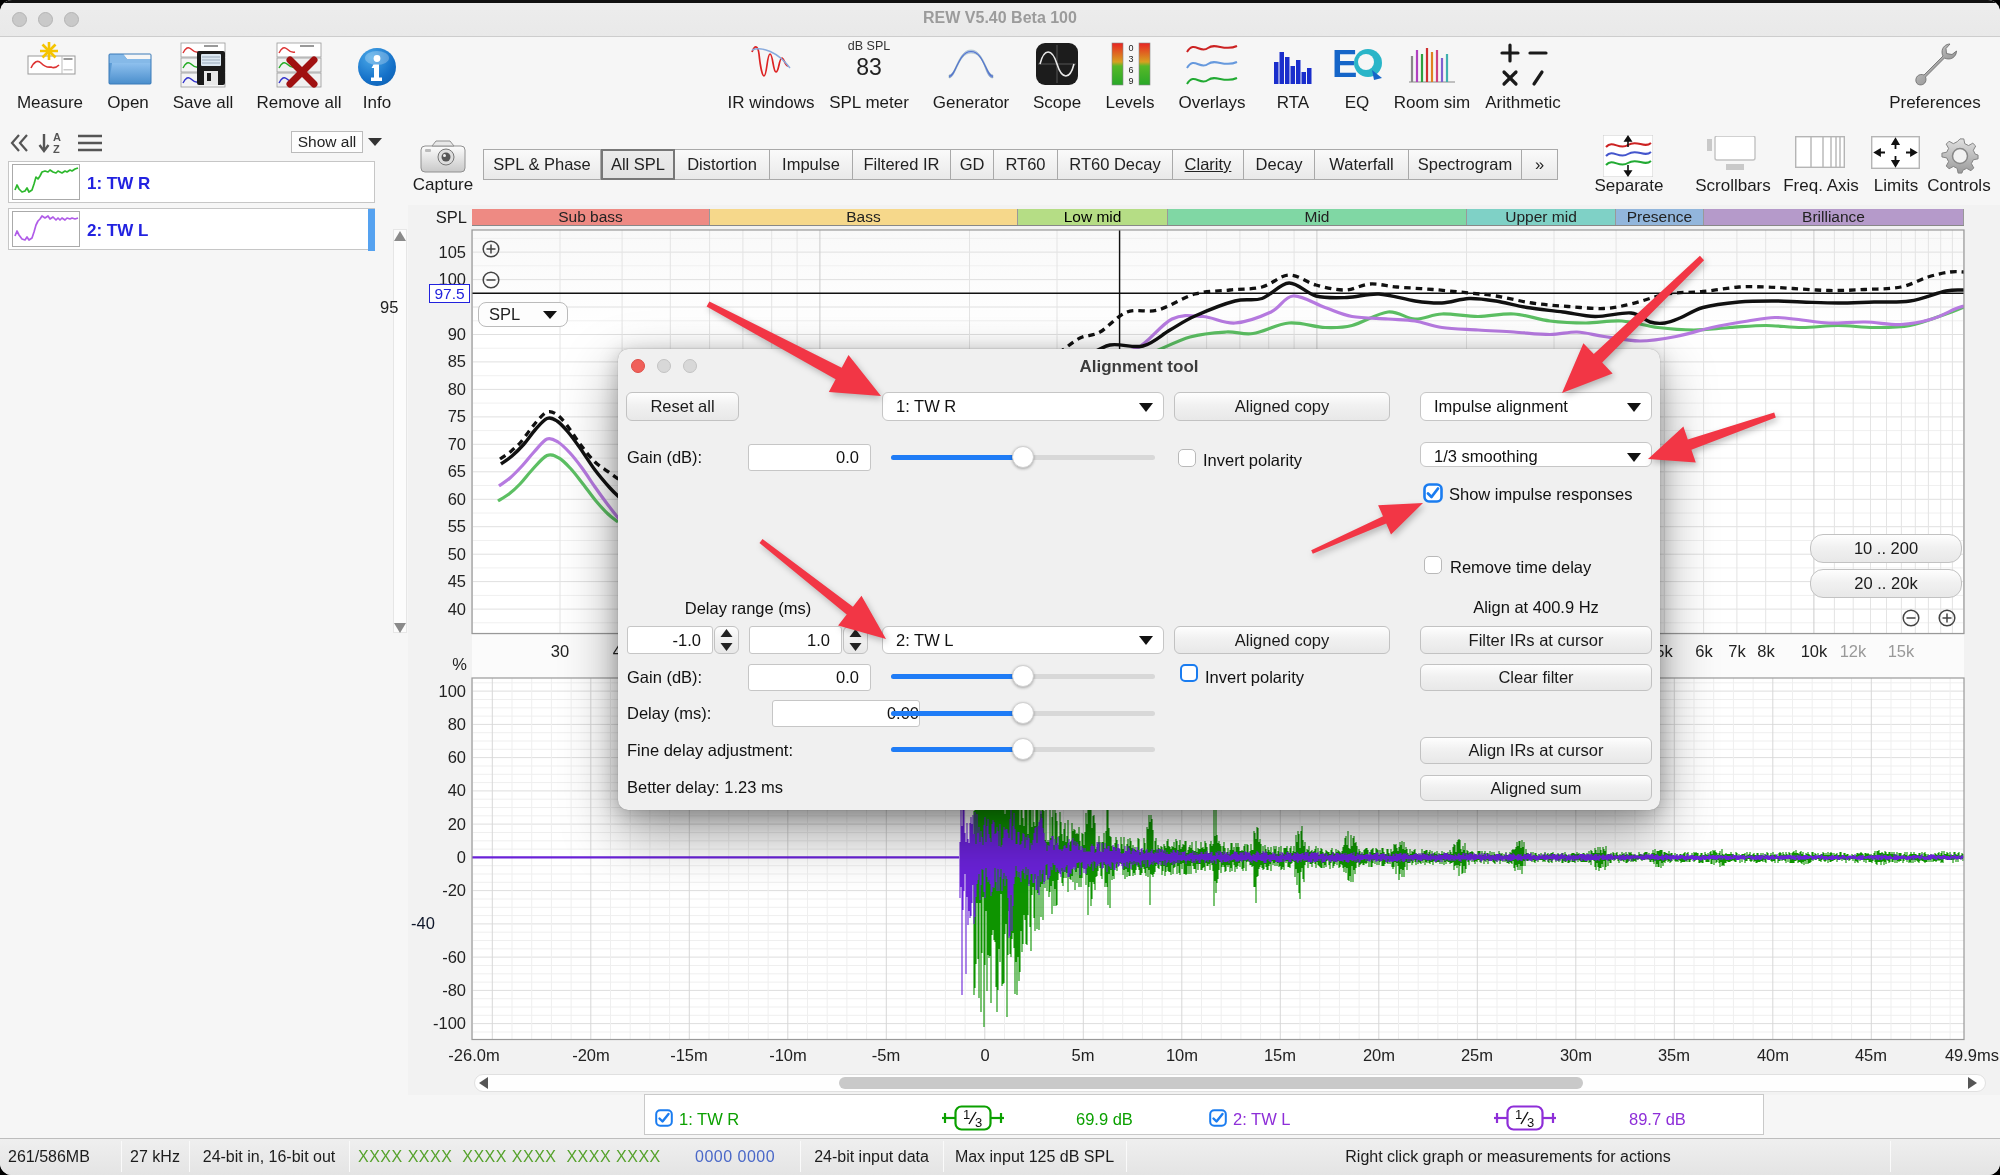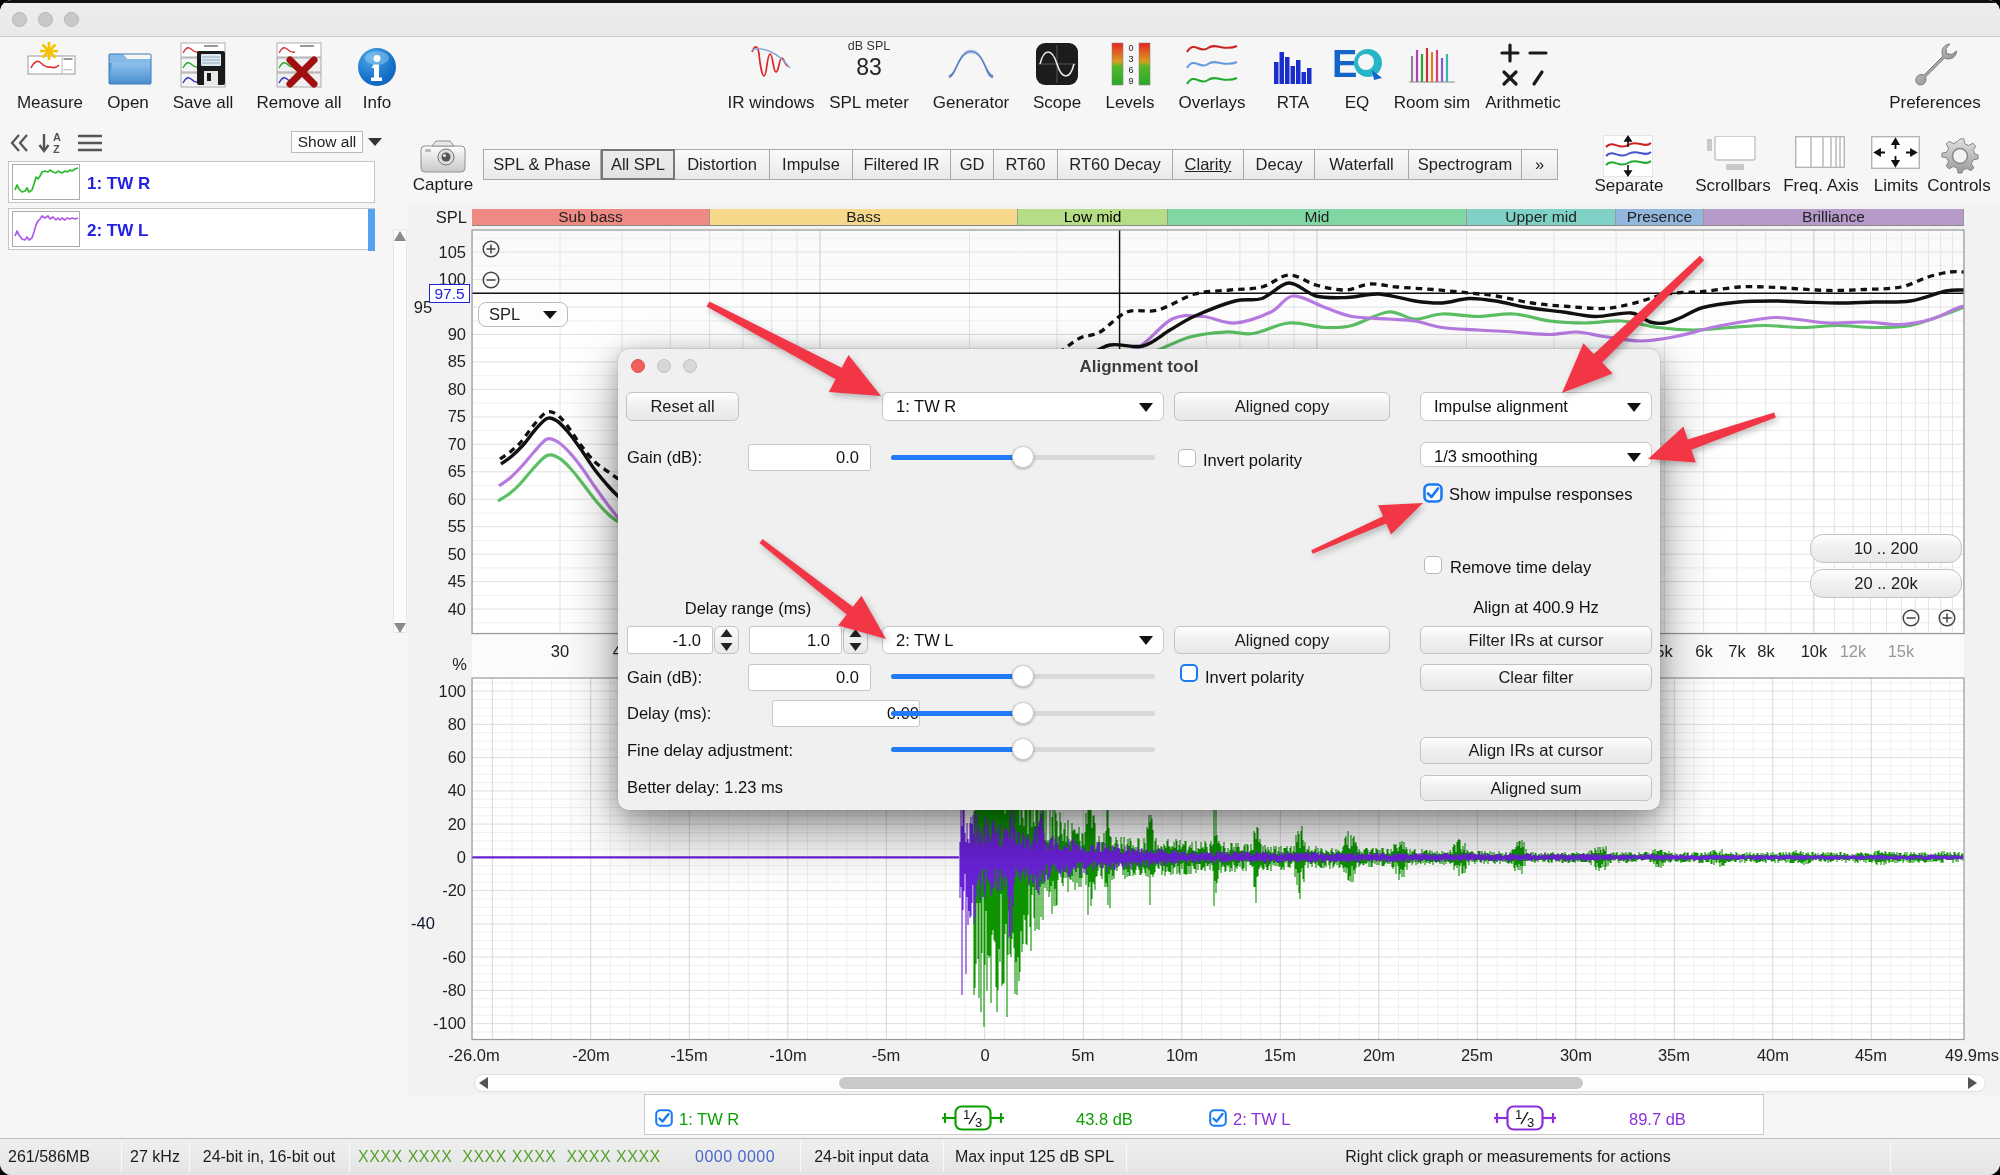--- a/index.html
+++ b/index.html
@@ -14,20 +14,21 @@
 .dlbl{position:absolute;font-size:16.5px;color:#111;white-space:nowrap}
 .tab{position:absolute;top:149px;height:31px;background:linear-gradient(#fafafa,#e9e9e9);border:1px solid #a9a9a9;border-left:none;font-size:16.5px;color:#222;text-align:center;line-height:29px;white-space:nowrap}
 </style></head><body>
 <div id="win">
 
 <div class="a" style="left:0;top:0;width:2000px;height:37px;background:linear-gradient(#ededed,#e9e9e9);border-bottom:1px solid #cdcdcd;border-radius:12px 12px 0 0"></div>
 <div class="a" style="left:0;top:0;width:2000px;height:2.5px;background:#111;border-radius:12px 12px 0 0"></div>
 <div class="a" style="left:12px;top:12px;width:15px;height:15px;border-radius:50%;background:#c9c9c9;border:1px solid #b4b4b4"></div>
 <div class="a" style="left:38px;top:12px;width:15px;height:15px;border-radius:50%;background:#c9c9c9;border:1px solid #b4b4b4"></div>
 <div class="a" style="left:64px;top:12px;width:15px;height:15px;border-radius:50%;background:#c9c9c9;border:1px solid #b4b4b4"></div>
+<div class="a" style="left:0;top:9px;width:2000px;text-align:center;font-size:16px;font-weight:bold;color:#9b9b9b">REW V5.40 Beta 100</div>
 <svg class="a" style="left:26px;top:38px" width="52" height="42" viewBox="0 0 52 42">
 <rect x="2" y="18" width="47" height="18" fill="#fff" stroke="#999" stroke-width="1"></rect>
 <path d="M5 30 Q10 20 15 25 T25 29 Q29 31 33 27" fill="none" stroke="#d33" stroke-width="1.6"></path>
 <line x1="36" y1="18" x2="36" y2="36" stroke="#bbb"></line>
 <rect x="37.5" y="20" width="9" height="2" fill="#999"></rect>
       <rect x="37.5" y="31" width="9" height="1.5" fill="#ccc"></rect>
 <g stroke="#f5c400" stroke-width="2.6">
         <line x1="23" y1="4" x2="23" y2="22"></line>
         <line x1="14" y1="13" x2="32" y2="13"></line>
         <line x1="16.5" y1="6.5" x2="29.5" y2="19.5"></line>
@@ -436,21 +437,21 @@
     <div class="a" style="left:380px;top:572px;width:86px;text-align:right;font-size:16.5px;color:#222">45</div>
     <div class="a" style="left:380px;top:545px;width:86px;text-align:right;font-size:16.5px;color:#222">50</div>
     <div class="a" style="left:380px;top:517px;width:86px;text-align:right;font-size:16.5px;color:#222">55</div>
     <div class="a" style="left:380px;top:490px;width:86px;text-align:right;font-size:16.5px;color:#222">60</div>
     <div class="a" style="left:380px;top:462px;width:86px;text-align:right;font-size:16.5px;color:#222">65</div>
     <div class="a" style="left:380px;top:435px;width:86px;text-align:right;font-size:16.5px;color:#222">70</div>
     <div class="a" style="left:380px;top:407px;width:86px;text-align:right;font-size:16.5px;color:#222">75</div>
     <div class="a" style="left:380px;top:380px;width:86px;text-align:right;font-size:16.5px;color:#222">80</div>
     <div class="a" style="left:380px;top:352px;width:86px;text-align:right;font-size:16.5px;color:#222">85</div>
     <div class="a" style="left:380px;top:325px;width:86px;text-align:right;font-size:16.5px;color:#222">90</div>
-    <div class="a" style="left:380px;top:298px;width:86px;text-align:center;font-size:16.5px;color:#222">95</div>
+    <div class="a" style="left:380px;top:298px;width:86px;text-align:left;font-size:16.5px;color:#222">95</div>
     <div class="a" style="left:380px;top:270px;width:86px;text-align:right;font-size:16.5px;color:#222">100</div>
     <div class="a" style="left:380px;top:243px;width:86px;text-align:right;font-size:16.5px;color:#222">105</div>
     <div class="a" style="left:429px;top:283.5px;width:41px;height:19px;background:#fff;border:1.5px solid #2222dd;font-size:15.5px;color:#2222dd;text-align:center;line-height:17px">97.5</div>
     <div class="a" style="left:520px;top:642px;width:80px;text-align:center;font-size:16.5px;color:#222">30</div>
     <div class="a" style="left:582px;top:642px;width:80px;text-align:center;font-size:16.5px;color:#222">40</div>
     <div class="a" style="left:630px;top:642px;width:80px;text-align:center;font-size:16.5px;color:#222">50</div>
     <div class="a" style="left:670px;top:642px;width:80px;text-align:center;font-size:16.5px;color:#222">60</div>
     <div class="a" style="left:732px;top:642px;width:80px;text-align:center;font-size:16.5px;color:#222">80</div>
     <div class="a" style="left:780px;top:642px;width:80px;text-align:center;font-size:16.5px;color:#222">100</div>
     <div class="a" style="left:929px;top:642px;width:80px;text-align:center;font-size:16.5px;color:#222">200</div>
@@ -666,21 +667,21 @@
 <line x1="0" y1="14" x2="13" y2="14"></line>
         <line x1="49" y1="14" x2="62" y2="14"></line>
 <line x1="3" y1="9" x2="3" y2="19"></line>
         <line x1="59" y1="9" x2="59" y2="19"></line>
 <rect x="13.5" y="2.5" width="35" height="23" rx="6" fill="#fff"></rect>
 </g>
 <text x="21" y="15" font-size="13" fill="#111" font-family="Liberation Sans">1</text>
 <line x1="27" y1="20" x2="34" y2="8" stroke="#111" stroke-width="1.4"></line>
 <text x="33" y="23" font-size="13" fill="#111" font-family="Liberation Sans">3</text>
 </svg>
-    <div class="a" style="left:1076px;top:1110px;font-size:16.5px;color:#0ba000">43.8 dB</div>
+    <div class="a" style="left:1076px;top:1110px;font-size:16.5px;color:#0ba000">69.9 dB</div>
     <svg class="a" style="left:1209px;top:1109px" width="18" height="18" viewBox="0 0 18 18">
 <rect x="1.2" y="1.2" width="15.6" height="15.6" rx="4" fill="#fff" stroke="#1a7cf0" stroke-width="2"></rect>
 <path d="M4.5 9.5 L7.5 12.5 L13.5 5" fill="none" stroke="#1a7cf0" stroke-width="2.4" stroke-linecap="round" stroke-linejoin="round"></path>
 </svg>
     <div class="a" style="left:1233px;top:1110px;font-size:16.5px;color:#8e2ed8">2: TW L</div>
     <svg class="a" style="left:1494px;top:1104px" width="62" height="28" viewBox="0 0 62 28">
 <g stroke="#8e2ed8" stroke-width="2.2" fill="none">
 <line x1="0" y1="14" x2="13" y2="14"></line>
         <line x1="49" y1="14" x2="62" y2="14"></line>
 <line x1="3" y1="9" x2="3" y2="19"></line>

